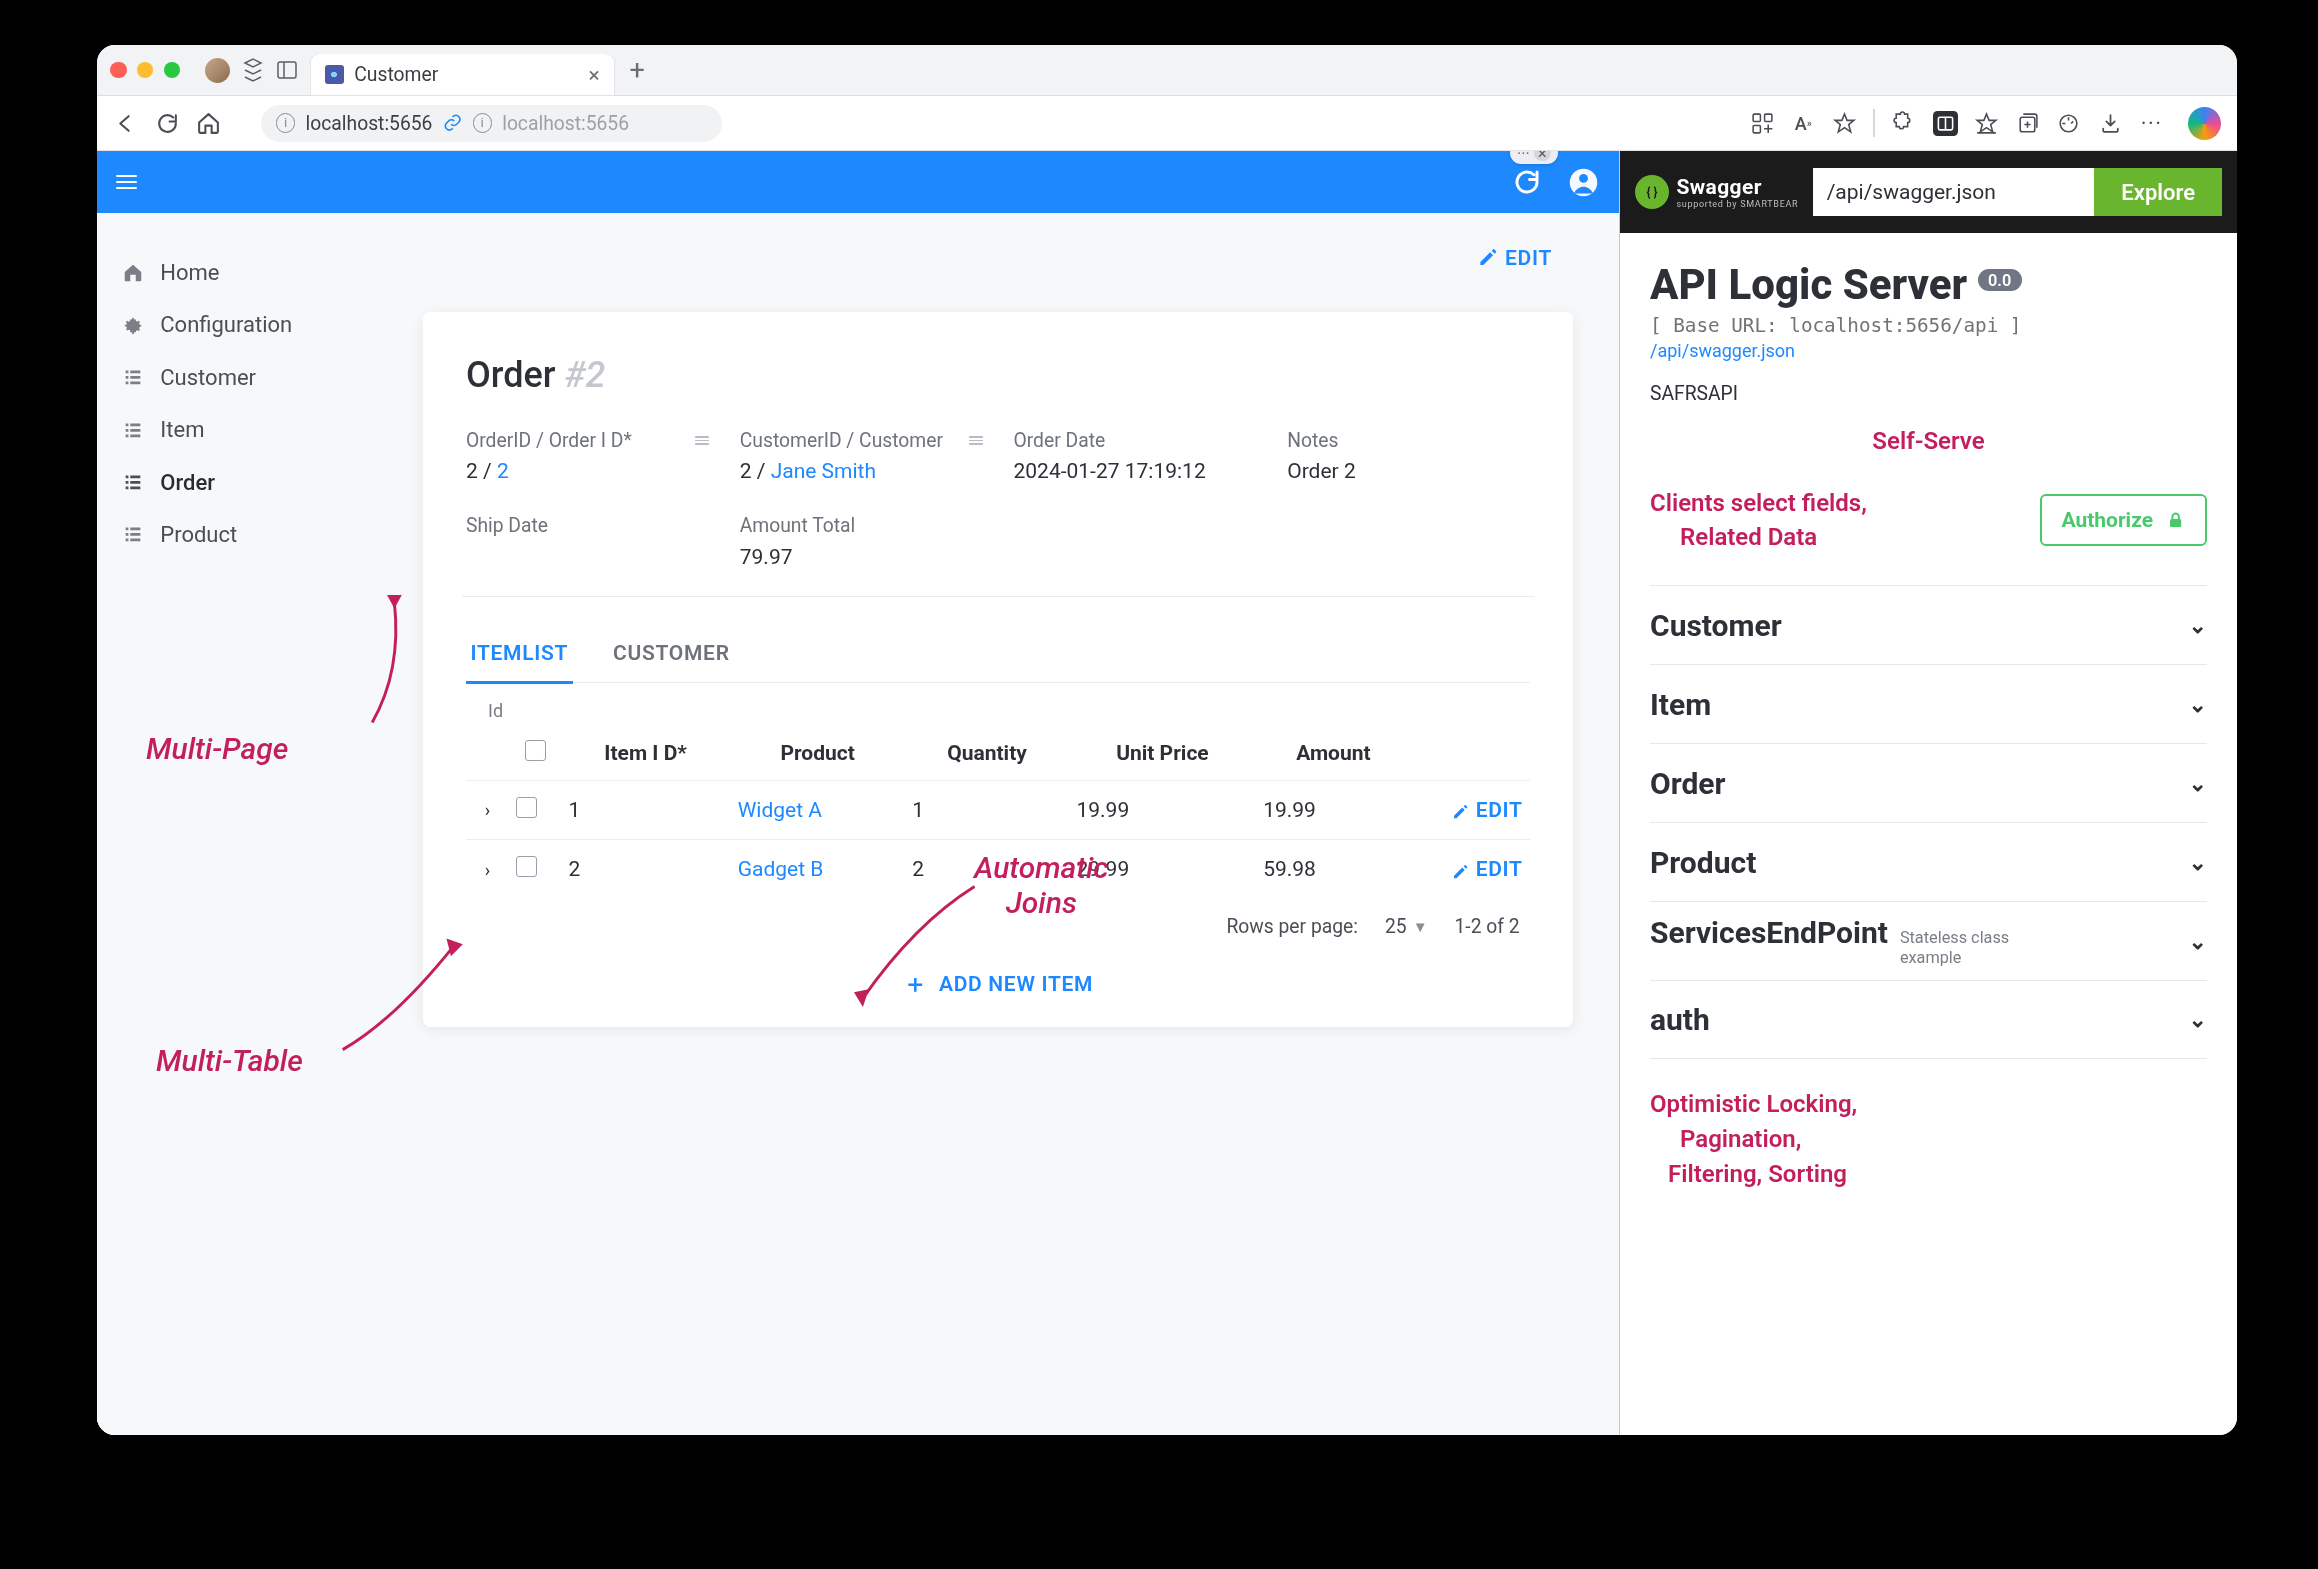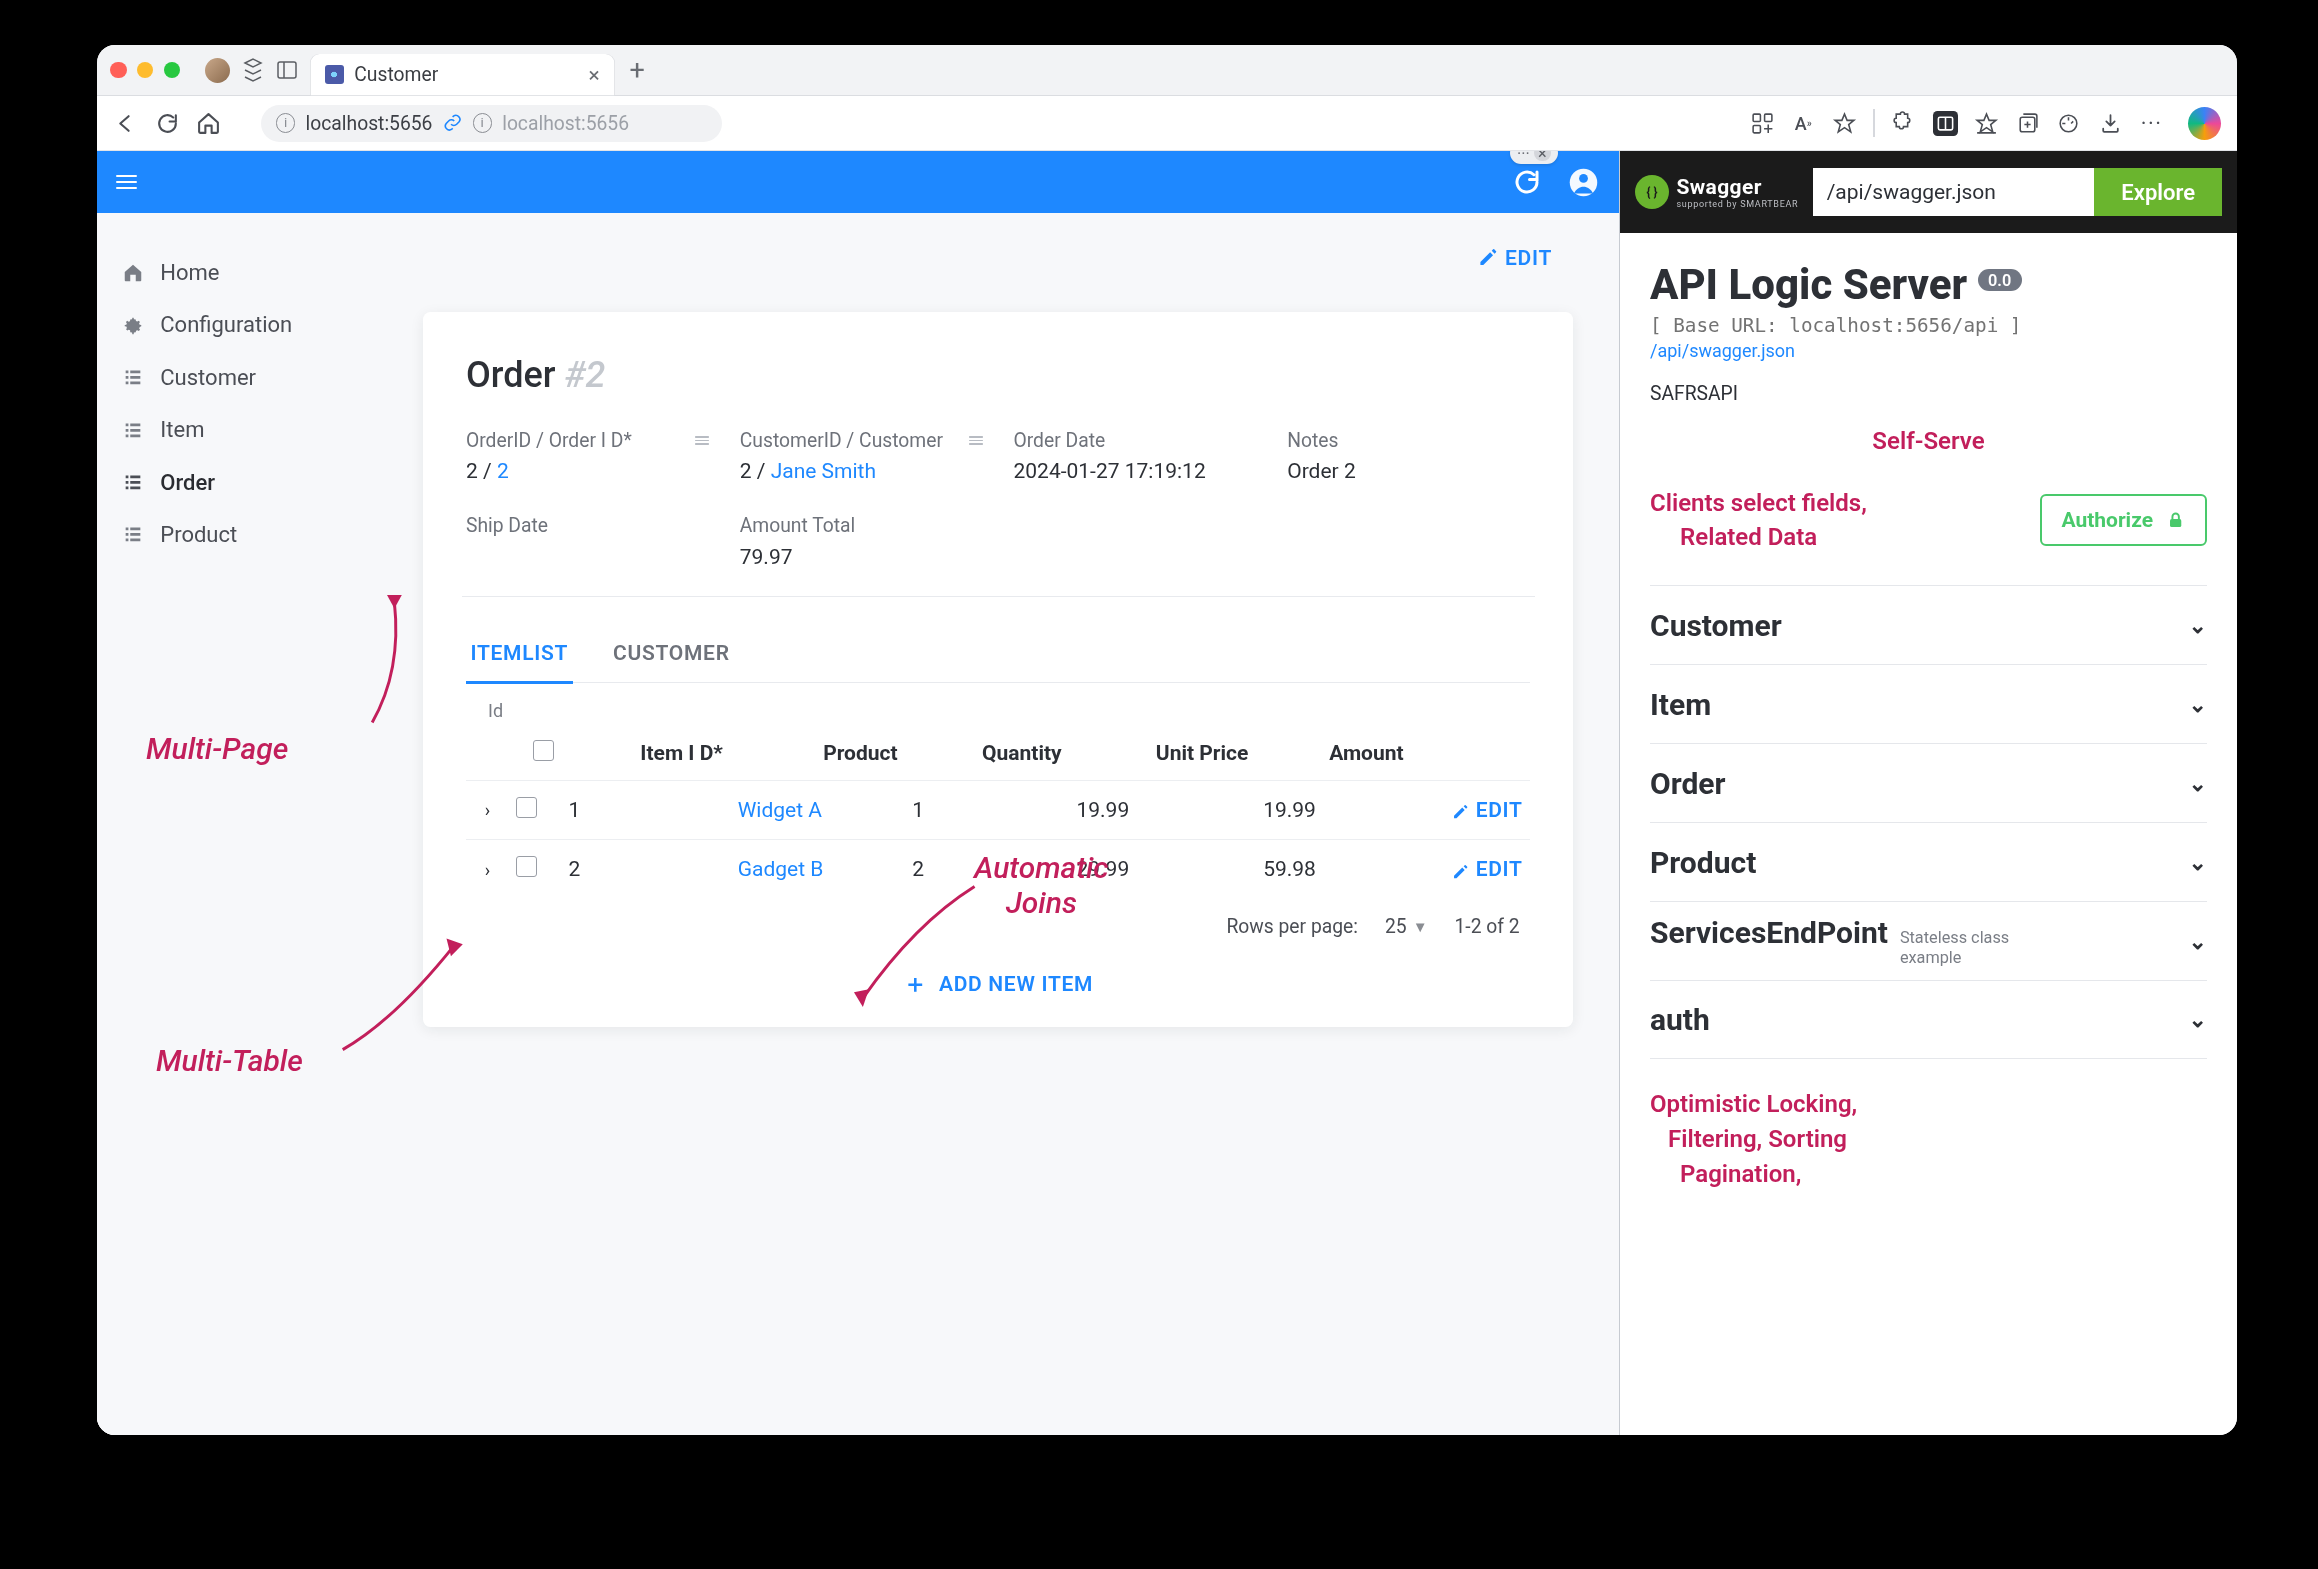--- a/index.html
+++ b/index.html
@@ -202,21 +202,21 @@
     cursor:pointer;
   }
   .tab2.active{ color:#1e88ff; border-bottom:3px solid #1e88ff; margin-bottom:-1.5px;}
   .subhead { font-size:18px;color:#7a7e86;margin:16.3px 0 6px 22px;}
   table.items {
     width:100%;
     border-collapse:collapse;
     font-size:21px;
   }
   table.items th {
-    text-align:right;font-weight:700;color:#2d3036;
+    text-align:center;font-weight:700;color:#2d3036;
     padding: 13.4px 7.4px;
   }
   table.items td {
     padding: 16.3px 7.4px;
     border-top:0.7px solid #eceef1;
     color:#2d3036;
   }
   .chev-cell{ width:43px;text-align:center;color:#9a9ea6;font-size:18px;}
   .cb {
     width:21px;height:21px;border:1.5px solid #9a9ea6;border-radius:3px;display:inline-block;
@@ -748,21 +748,21 @@
           <div class="sw-row">
               <div class="lhs">
                 <span>auth</span>
               </div>
               <span class="chev">⌄</span>
             </div>
         </div>
 
         <div class="annot" style="margin-top:28px">
           <div>Optimistic Locking,</div>
+          <div style="padding-left:30px">Pagination,</div>
           <div style="padding-left:18px">Filtering, Sorting</div>
-          <div style="padding-left:30px">Pagination,</div>
         </div>
       </div>
     </div>
 
   </div>
 </div>
 
 
 </body></html>

